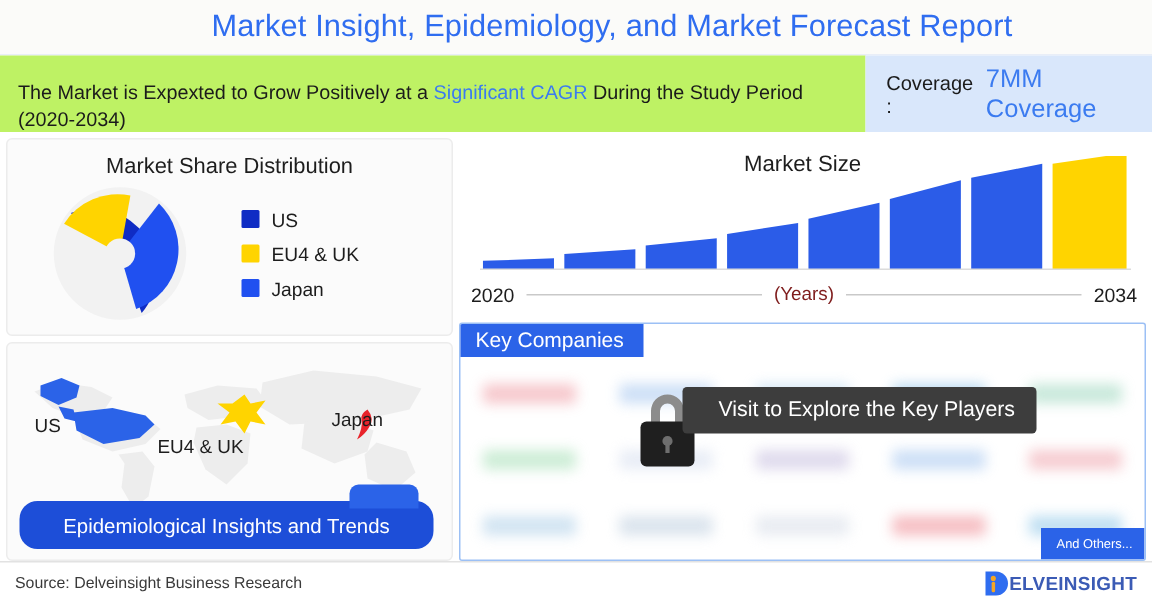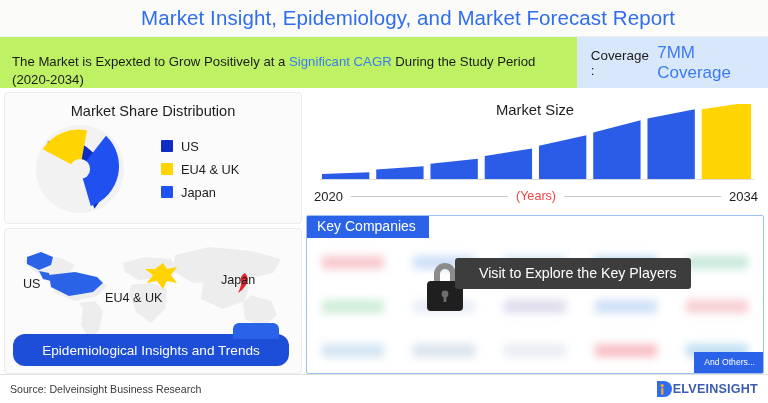--- a/index.html
+++ b/index.html
@@ -102,21 +102,21 @@
     position: absolute; left: 0; right: 0; top: 10px;
     text-align: center; font-size: 14.8px; color: #1d1d1d;
   }
   .bars { position: absolute; left: 14px; right: 10px; bottom: 30px; height: 76px; }
   .axis {
     position: absolute; left: 8px; right: 6px; bottom: 4px;
     height: 20px; display: flex; align-items: center; gap: 8px;
   }
   .axis-yr { font-size: 13px; color: #1d1d1d; }
   .axis-line { flex: 1 1 auto; height: 1px; background: #c9c9c9; }
-  .axis-mid { font-size: 12.6px; color: #ef4444; text-align: center; }
+  .axis-mid { font-size: 12.6px; color: #7f1d1d; text-align: center; }
 
   
   .kc-card {
     flex: 1 1 auto; margin-top: 5px; position: relative;
     border: 1px solid #9cc0f5; border-radius: 2px; background: #fff;
     overflow: hidden;
     text-decoration: underline;
   }
   .kc-tab {
     position: absolute; left: -1px; top: -1px;

